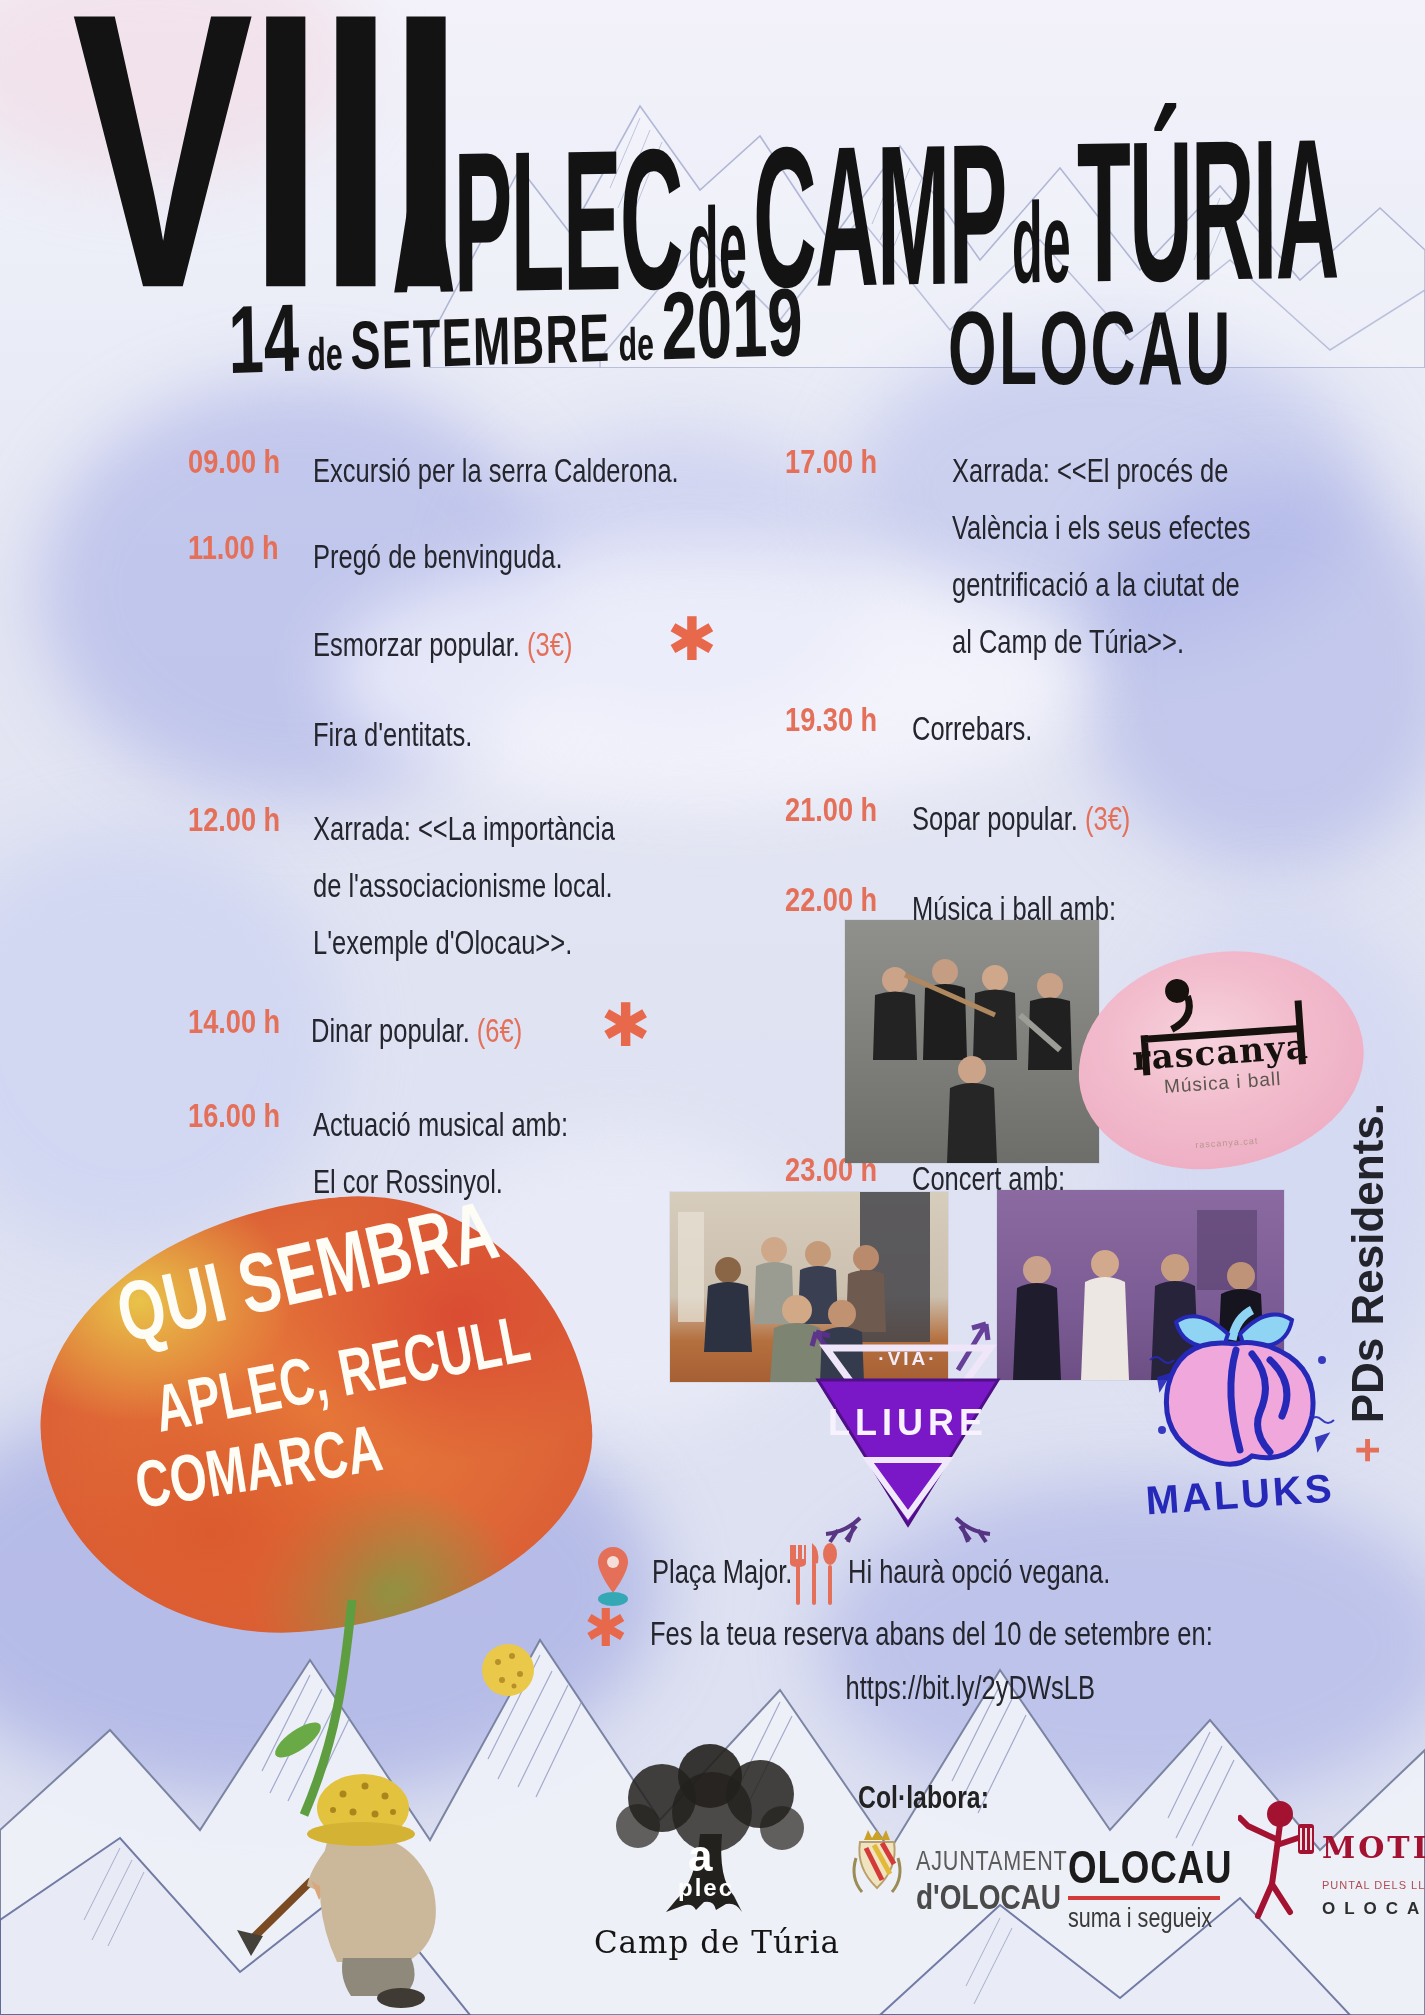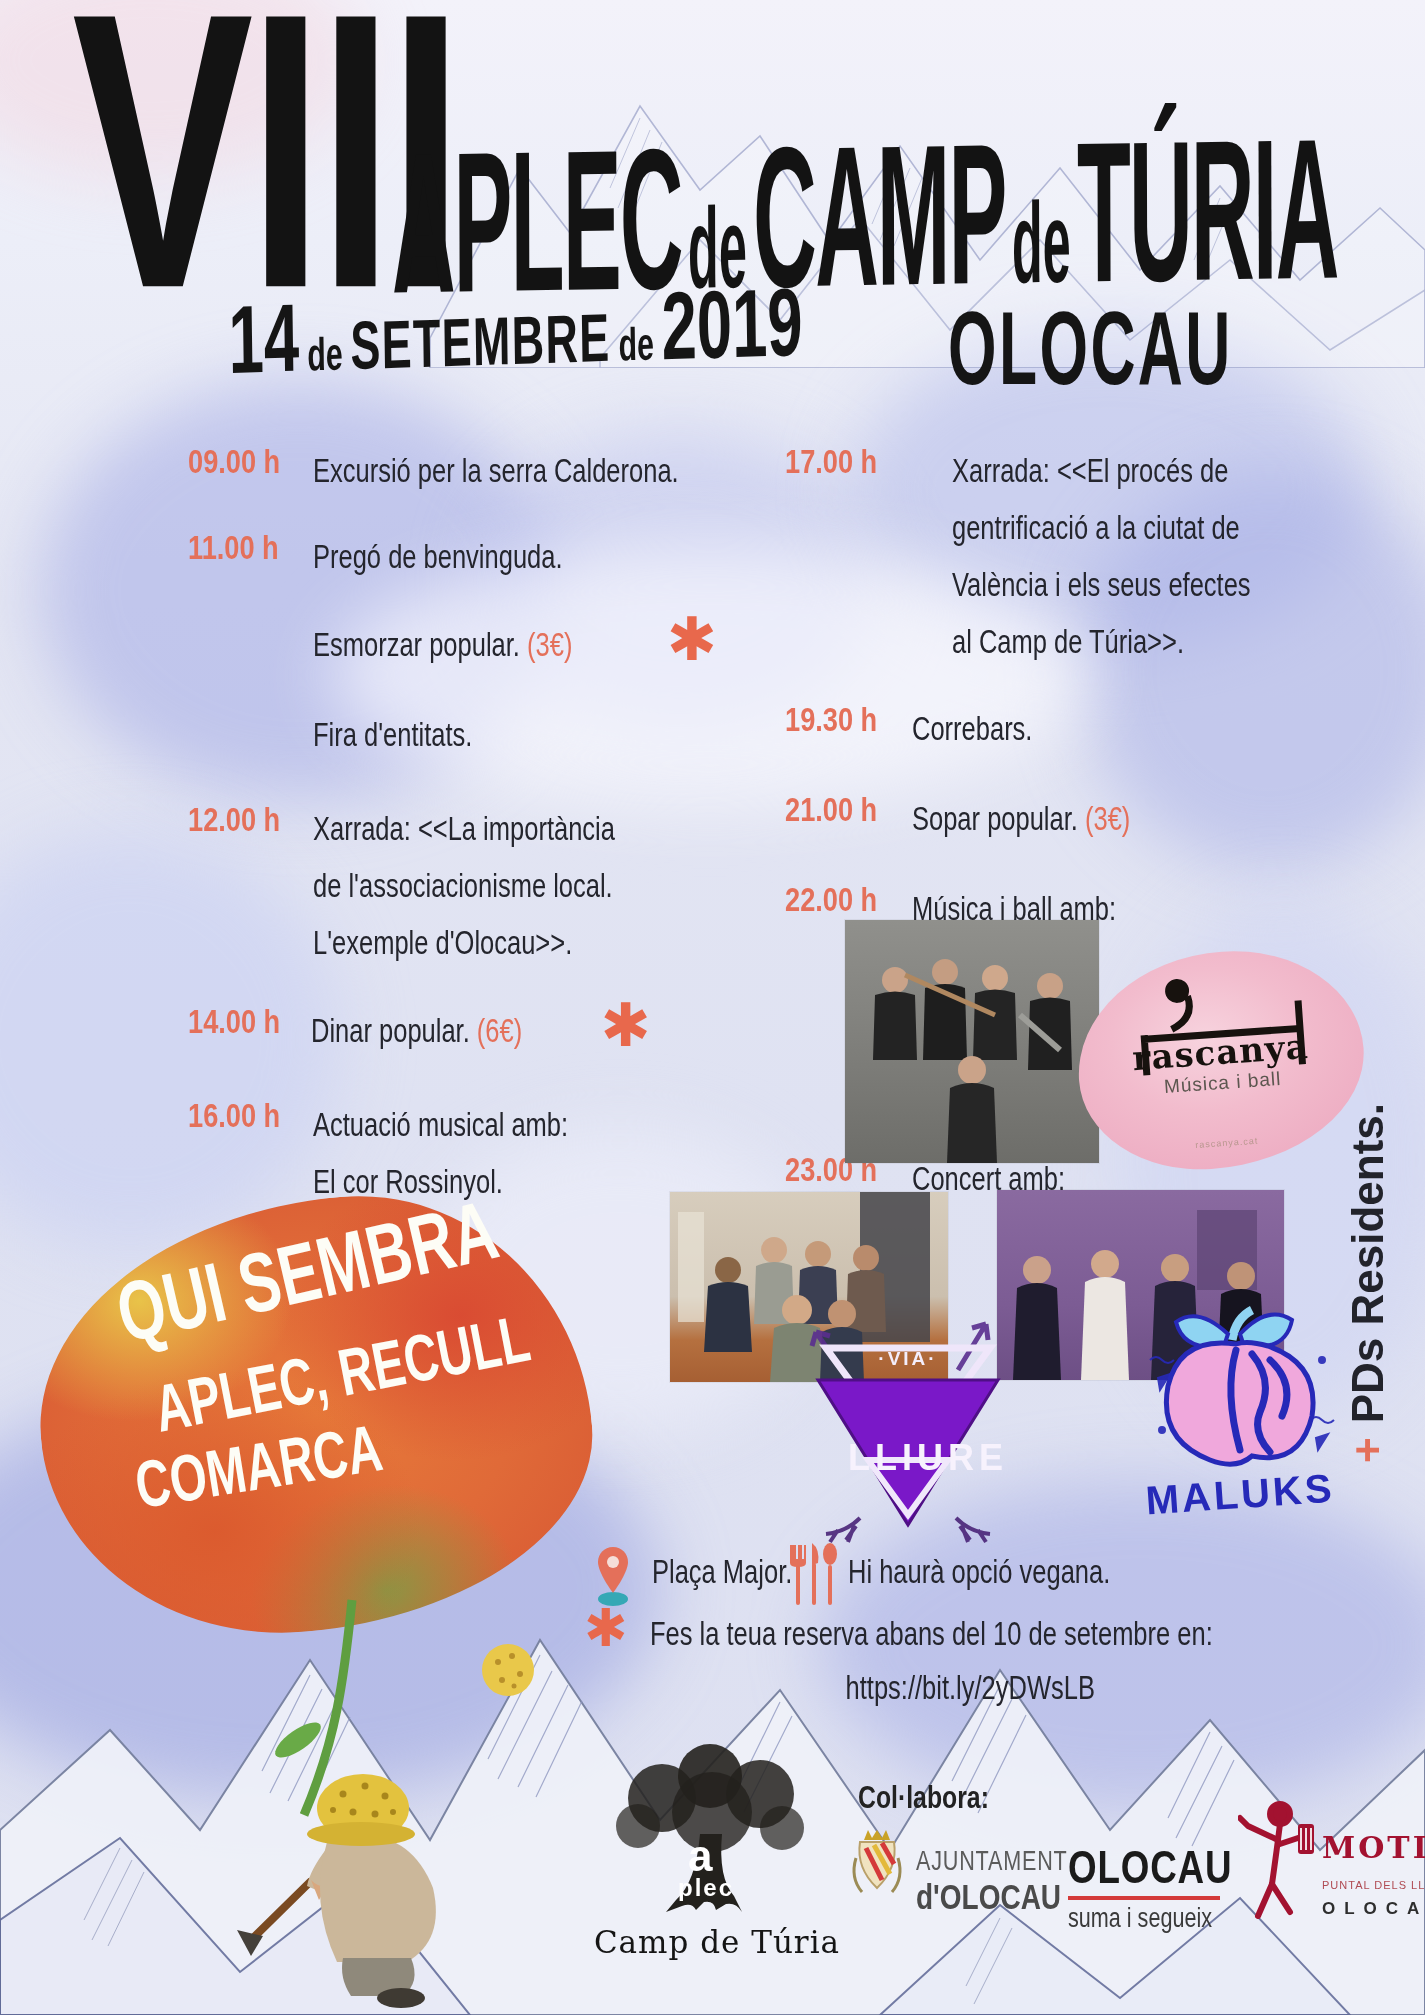--- a/index.html
+++ b/index.html
@@ -175,22 +175,22 @@
     <div class="desc" style="left:313px">
       <div class="line"><span class="sx">Actuació musical amb:</span></div>
       <div class="line"><span class="sx">El cor Rossinyol.</span></div>
     </div>
   </div>
 
   <div class="row" style="top:442px">
     <div class="time" style="left:785px"><span class="sx8">17.00 h</span></div>
     <div class="desc" style="left:952px">
       <div class="line"><span class="sx">Xarrada: &lt;&lt;El procés de</span></div>
+      <div class="line"><span class="sx">València i els seus efectes</span></div>
       <div class="line"><span class="sx">gentrificació a la ciutat de</span></div>
-      <div class="line"><span class="sx">València i els seus efectes</span></div>
       <div class="line"><span class="sx">al Camp de Túria&gt;&gt;.</span></div>
     </div>
   </div>
   <div class="row" style="top:700px">
     <div class="time" style="left:785px"><span class="sx8">19.30 h</span></div>
     <div class="desc" style="left:912px">
         <div class="line"><span class="sx">Correbars.</span></div>
       </div>
   </div>
   <div class="row" style="top:790px">
@@ -283,21 +283,21 @@
       </g>
       <path d="M18,38 L182,38 L100,150 Z" fill="none" stroke="#efe6fa" stroke-width="7"></path>
       <path d="M10,70 L190,70 L100,215 Z" fill="#7a18c8" stroke="#4f0f86" stroke-width="3"></path>
       <path d="M60,150 L140,150 L100,205 Z" fill="none" stroke="#f0e8fb" stroke-width="6"></path>
       <g stroke="#4a2478" stroke-width="4" fill="none" opacity="0.9">
         <path d="M52,208 q-14,14 -34,16 m30,-8 l-10,14 m-8,-10 l-8,12 m24,-16 l-6,16"></path>
         <path d="M148,208 q14,14 34,16 m-30,-8 l10,14 m8,-10 l8,12 m-24,-16 l6,16"></path>
       </g>
     </svg>
     <div class="abs" style="left:0;top:38px;width:200px;text-align:center;" id="via-label">·VIA·</div>
-    <div class="abs" style="left:0;top:92px;width:200px;text-align:right;margin-top:35px;" id="lliure-label">LLIURE</div>
+    <div class="abs" style="left:0;top:92px;width:200px;text-align:center;" id="lliure-label">LLIURE</div>
   </div>
 
   <div class="abs" style="left:1140px;top:1300px;width:200px;height:230px;">
     <svg width="200" height="180" viewBox="0 0 200 180">
       <g stroke="#2629b8" stroke-width="2" fill="none" opacity="0.9">
         <path d="M10,60 q6,-6 12,0 q6,6 12,0"></path>
         <path d="M170,120 q6,-6 12,0 q6,6 12,0"></path>
         <circle cx="22" cy="130" r="3" fill="#2629b8"></circle>
         <circle cx="182" cy="60" r="3" fill="#2629b8"></circle>
         <path d="M20,90 l10,-16 l-12,4 z" fill="#2629b8"></path>

